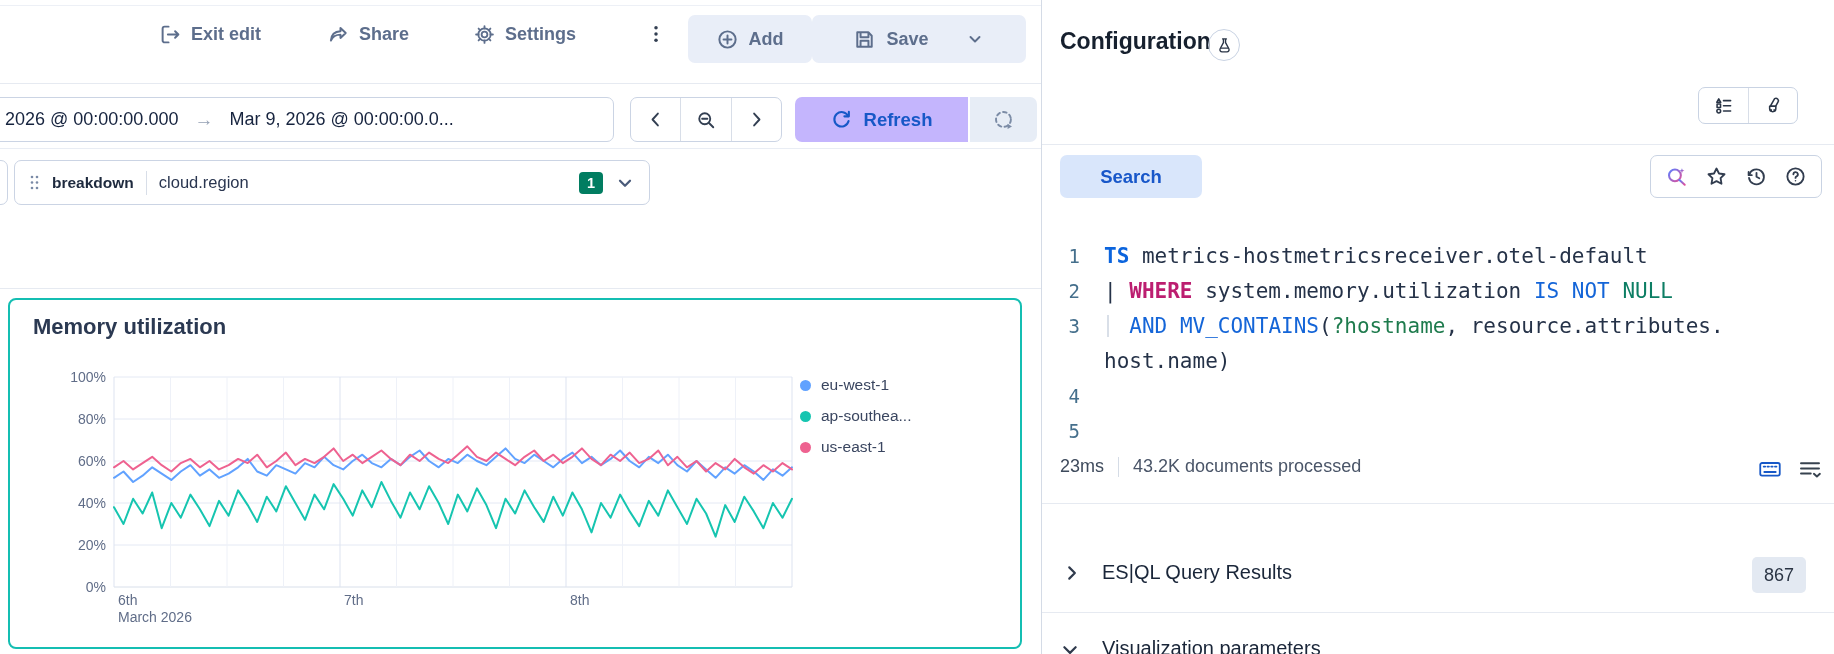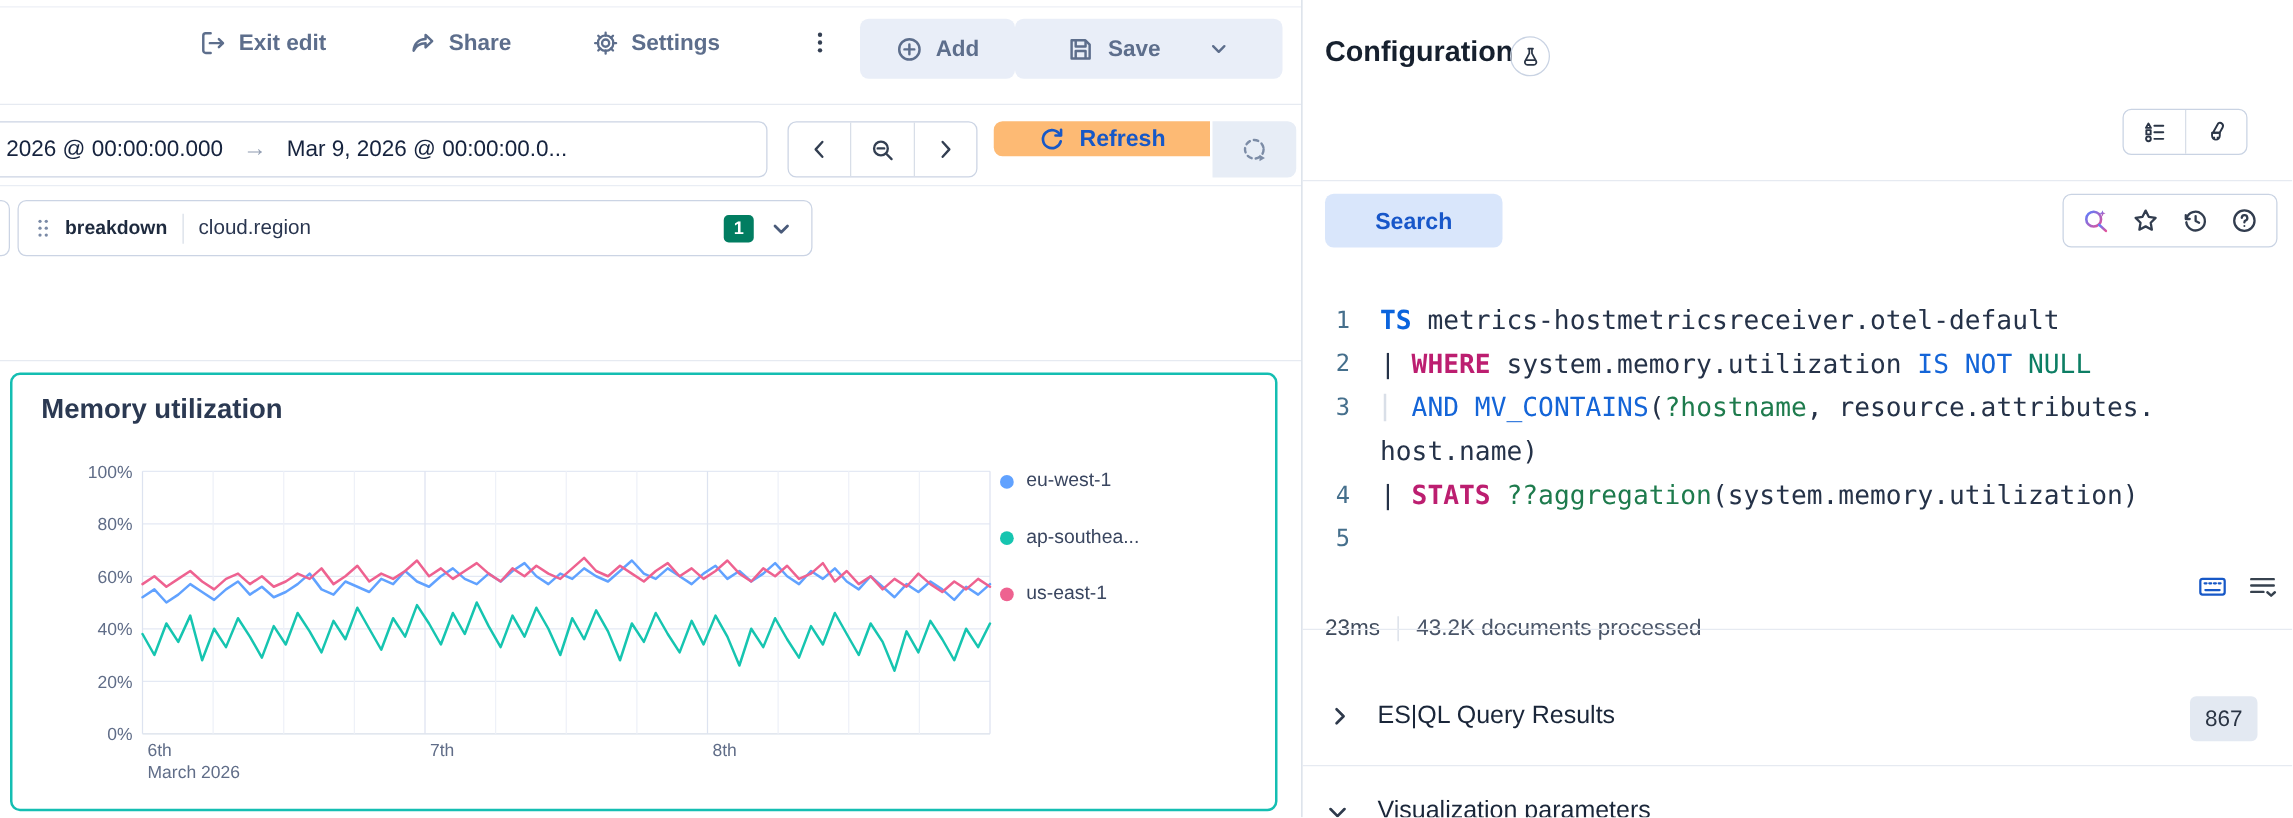--- a/index.html
+++ b/index.html
@@ -22,22 +22,22 @@
 
   
   .time-input { position:absolute; left:-36px; top:97px; width:650px; height:45px;
     border:1px solid #CBD4E4; border-radius:7px; background:#fff; display:flex;
     align-items:center; padding-left:40px; gap:16px; font-size:18px; font-weight:500; color:#16233E; }
   .time-arrow { color:#94A0B4; font-size:19px; font-weight:400; }
   .nav-group { position:absolute; left:630px; top:97px; width:152px; height:45px;
     border:1px solid #CBD4E4; border-radius:7px; display:flex; background:#fff; }
   .nav-cell { flex:1; display:flex; align-items:center; justify-content:center; color:#333F52; cursor:pointer; }
   .nav-cell + .nav-cell { border-left:1px solid #D8DEE8; }
-  .refresh-btn { position:absolute; left:795px; top:97px; width:173px; height:28px;
-    background:#fdba74; border-radius:7px 0 0 7px; color:#1758C7; font-weight:600;
+  .refresh-btn { position:absolute; left:795px; top:97px; width:173px; height:45px;
+    background:#c4b5fd; border-radius:7px 0 0 7px; color:#1758C7; font-weight:600;
     font-size:18.5px; display:flex; align-items:center; justify-content:center; gap:12px; cursor:pointer; }
   .auto-btn { position:absolute; left:970px; top:97px; width:67px; height:45px;
     background:#E7EDF6; border-radius:0 7px 7px 0; display:flex; align-items:center;
     justify-content:center; color:#7C8CA6; cursor:pointer; }
 
   
   .ctrl-stub { position:absolute; left:-26px; top:160px; width:34px; height:45px;
     border:1px solid #CBD4E4; border-radius:7px; background:#fff; }
   .breakdown { position:absolute; left:14px; top:160px; width:636px; height:45px;
     border:1px solid #CBD4E4; border-radius:7px; background:#fff; display:flex;
@@ -46,21 +46,21 @@
   .bd-sep { width:1px; height:24px; background:#D8DEE8; }
   .bd-value { font-size:16.5px; color:#2A3650; }
   .bd-badge { margin-left:auto; min-width:24px; height:22px; background:#017D61; color:#fff;
     border-radius:4px; font-size:14.5px; font-weight:700; display:flex; align-items:center;
     justify-content:center; padding:0 7px; }
 
   
   .chart-panel { position:absolute; left:8px; top:298px; width:1014px; height:351px;
     border:2px solid #14BEB2; border-radius:8px; background:#fff; }
   .chart-title { position:absolute; left:23px; top:14px; font-size:22px; font-weight:600; color:#2B3952; }
-  .legend { position:absolute; left:790px; top:76px; display:flex; flex-direction:column; gap:27px; }
+  .legend { position:absolute; left:790px; top:76px; display:flex; flex-direction:column; gap:13px; }
   .legend-item { display:flex; align-items:center; gap:10px; font-size:15.5px; color:#3A4660; cursor:pointer; }
   .legend-dot { width:11px; height:11px; border-radius:50%; }
 
   
   .cfg-title { position:absolute; left:1060px; top:28px; font-size:23px; font-weight:700; color:#16202E; }
   .flask-badge { position:absolute; left:1208px; top:29px; width:32px; height:32px;
     border:1px solid #C9D3E3; border-radius:50%; display:flex; align-items:center;
     justify-content:center; color:#2A3546; }
   .tr-group { position:absolute; left:1698px; top:87px; width:100px; height:37px;
     border:1px solid #C9D3E3; border-radius:7px; display:flex; background:#fff; }
@@ -83,21 +83,21 @@
   .qrow.guide .qcode::before { content:""; position:absolute; left:27px; top:1px; bottom:1px;
     width:2px; background:#D9DFE8; }
   .tk-cmd  { color:#0B64DD; font-weight:700; }
   .tk-fn   { color:#1465D8; }
   .tk-stat { color:#BC1E70; font-weight:700; }
   .tk-param{ color:#1E7B4D; }
   .tk-lit  { color:#0D7E64; }
   .tk-txt  { color:#253248; }
 
   .status-row { position:absolute; left:1060px; top:456px; display:flex; align-items:center;
-    gap:14px; font-size:18px; color:#3E4A5C;margin-top:36px; }
+    gap:14px; font-size:18px; color:#3E4A5C; }
   .status-sep { width:1px; height:20px; background:#D5DCE6; }
 
   .acc-title { position:absolute; font-size:20px; font-weight:400; color:#1A2639; cursor:pointer; }
   .count-badge { position:absolute; left:1752px; top:557px; min-width:54px; height:36px;
     background:#E3E9F2; border-radius:5px; display:flex; align-items:center; justify-content:center;
     font-size:18px; font-weight:500; color:#2A3444; padding:0 10px; }
   .chev { position:absolute; color:#2F3A4C; cursor:pointer; }
 </style>
 </head>
 <body>
@@ -375,21 +375,20 @@
       <div class="qrow guide">
         <span class="qnum">3</span>
         <span class="qcode"><span class="tk-txt">  </span><span class="tk-fn">AND</span><span class="tk-txt"> </span><span class="tk-fn">MV_CONTAINS</span><span class="tk-txt">(</span><span class="tk-param">?hostname</span><span class="tk-txt">, resource.attributes.</span></span>
       </div>
       <div class="qrow">
         <span class="qnum"></span>
         <span class="qcode"><span class="tk-txt">host.name)</span></span>
       </div>
       <div class="qrow">
         <span class="qnum">4</span>
-        <span class="qcode"><span class="tk-txt">| </span><span class="tk-stat">STATS</span><span class="tk-txt"> </span><span class="tk-param">??aggregation</span><span class="tk-txt">(system.memory.utilization)</span></span>
       </div>
       <div class="qrow guide">
         <span class="qnum">5</span>
       </div>
     </div>
 
   <div class="status-row">
     <span>23ms</span>
     <span class="status-sep"></span>
     <span style="color:#4A5568">43.2K documents processed</span>

